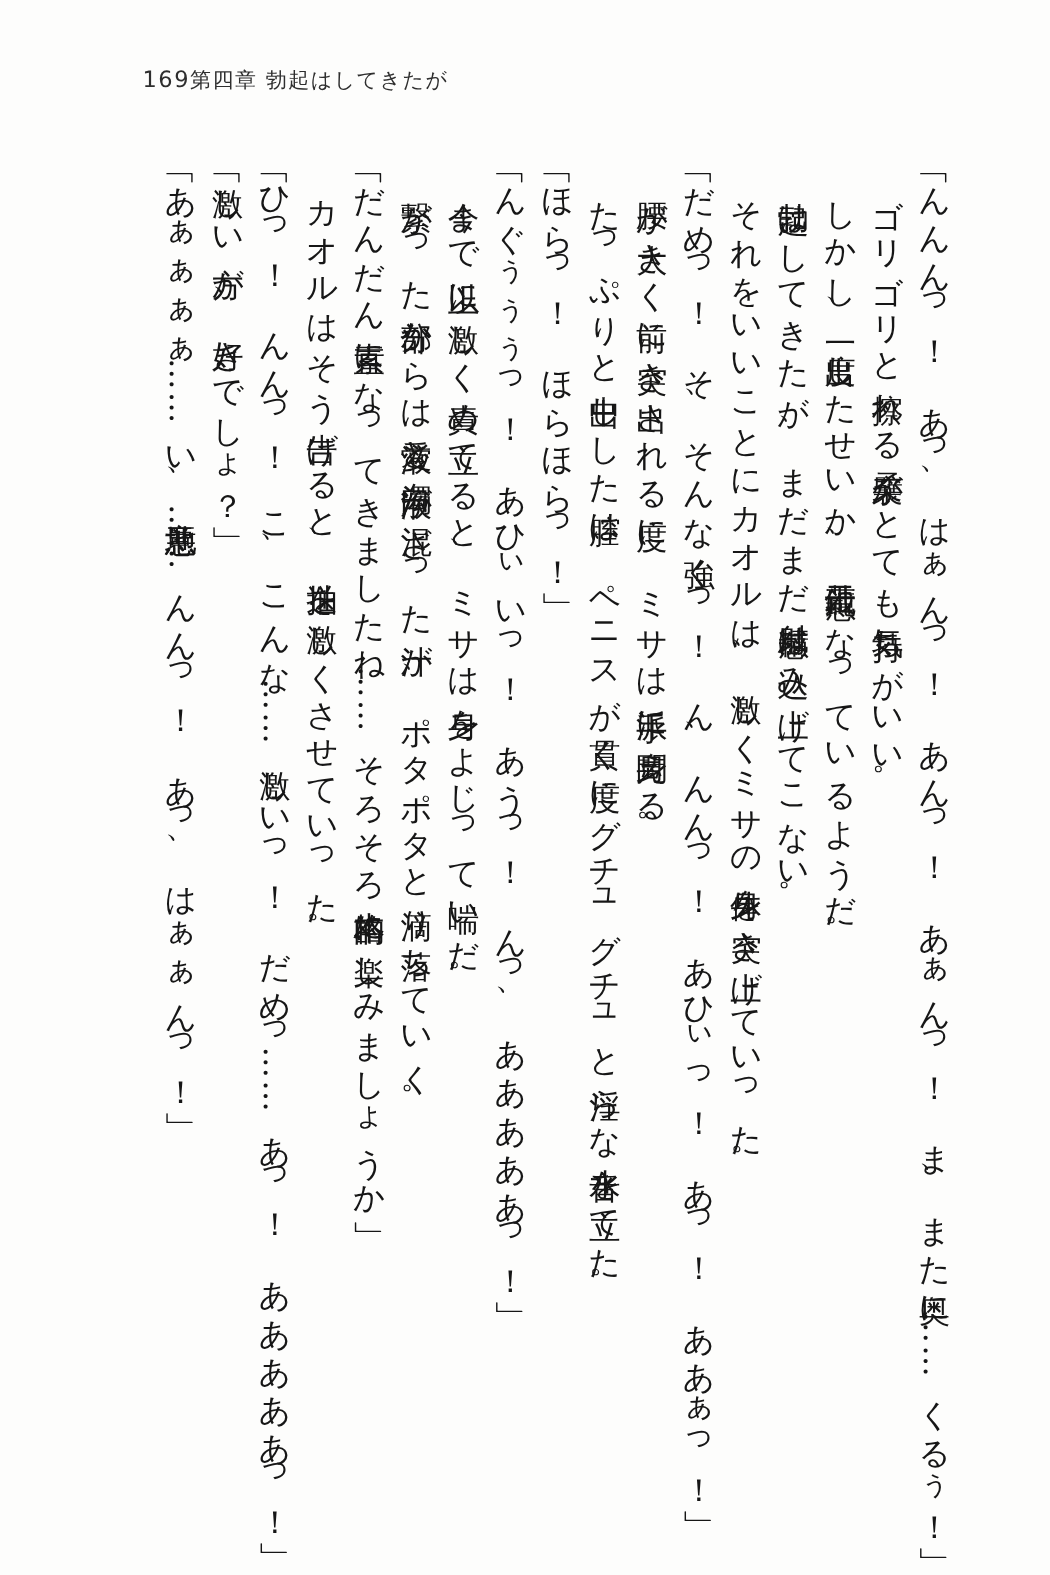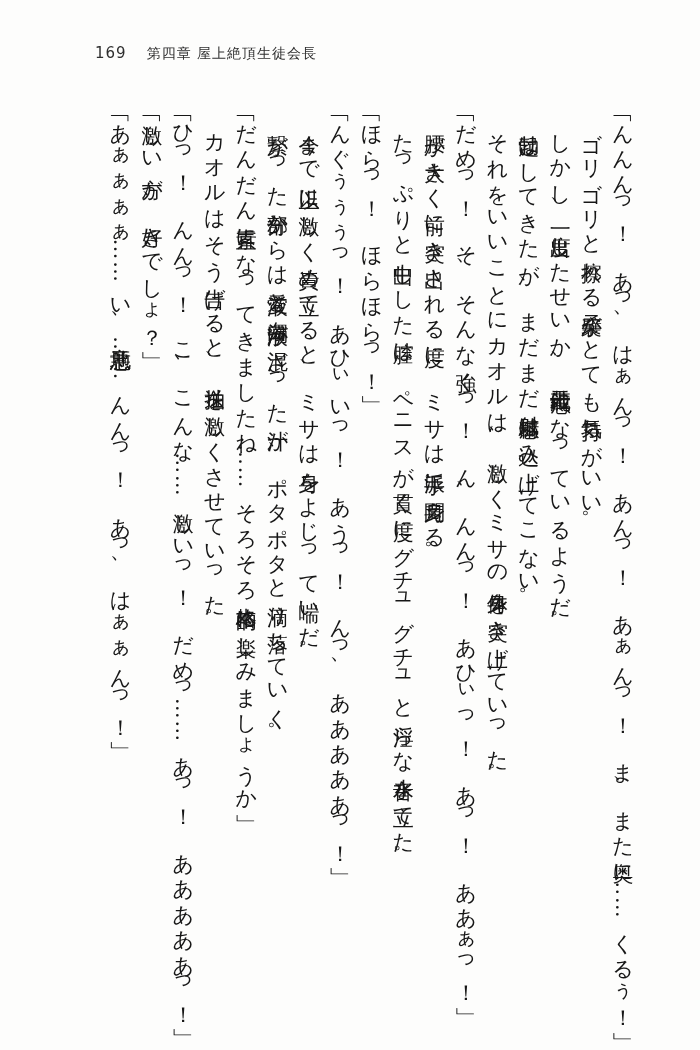--- a/index.html
+++ b/index.html
@@ -20,21 +20,20 @@
     top: 44px;
     left: 95px;
     font-family: "DejaVu Sans", "Liberation Sans", sans-serif;
     font-size: 14px;
     color: #2e2e2e;
     letter-spacing: 1px;
     white-space: nowrap;
   }
   .page-header .page-num {
     font-size: 15px;
-    margin-right: 20px;
   }
   .text-block {
     position: absolute;
     top: 108px;
     right: 62px;
     height: 912px;
     writing-mode: vertical-rl;
     text-orientation: mixed;
     font-size: 21px;
     line-height: 31.4px;
@@ -49,21 +48,21 @@
     text-indent: 0.5em;
   }
   .text-block p.dialogue {
     text-indent: 0;
   }
 </style>
 </head>
 <body>
 
 <div class="page-header">
-  <span class="page-num">169</span><span class="chapter">第四章 屋上絶頂生徒会長</span>
+  <span class="page-num">169</span><span class="chapter">第四章 勃起はしてきたが</span>
 </div>
 
 <div class="text-block">
 
     <p class="dialogue">「んんんっ！　あっ、はぁんっ！　あんっ！　あぁんっ！　ま、また奥に……くるぅ！」</p>
 
     <p class="narration">ゴリゴリと擦れる柔襞がとても気持ちがいい。</p>
 
     <p class="narration">しかし、一度出したせいか、若干鈍感になっているようだ。</p>
 

